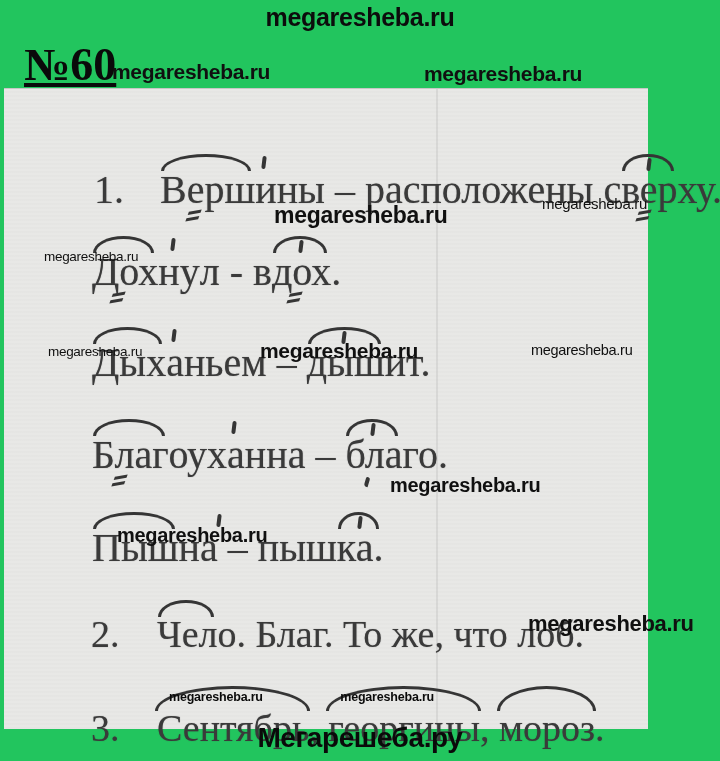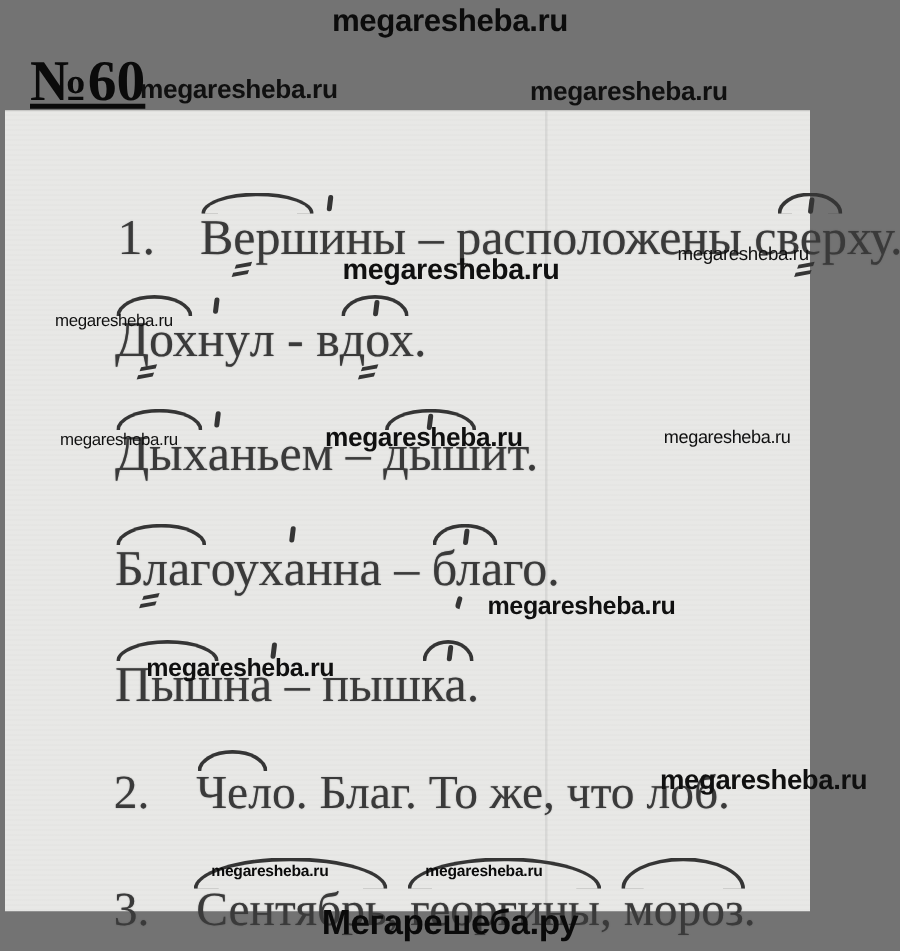--- a/index.html
+++ b/index.html
@@ -1,16 +1,16 @@
 <!DOCTYPE html>
 <html><head>
 <meta charset="utf-8">
 <style>
   html,body{margin:0;padding:0;}
-  .page{position:relative;width:720px;height:761px;background:#737373;overflow:hidden;
+  .page{position:relative;width:720px;height:761px;background:#22c55e;overflow:hidden;
         font-family:"Liberation Sans",sans-serif;}
   
   .topwm{position:absolute;top:3px;left:0;right:0;text-align:center;
          font:bold 25px "Liberation Sans",sans-serif;color:#0c0c0c;letter-spacing:-0.3px;}
   .exnum{position:absolute;left:24px;top:38px;font:bold 46px "Liberation Serif",serif;color:#0a0a0a;text-decoration:underline;}
   .wm{position:absolute;font-family:"Liberation Sans",sans-serif;color:#101010;
       white-space:nowrap;letter-spacing:-0.3px;}
   .b{font-weight:bold;}
   
   .scan{position:absolute;left:4px;top:88px;width:644px;height:640px;background:#e8e8e6;

